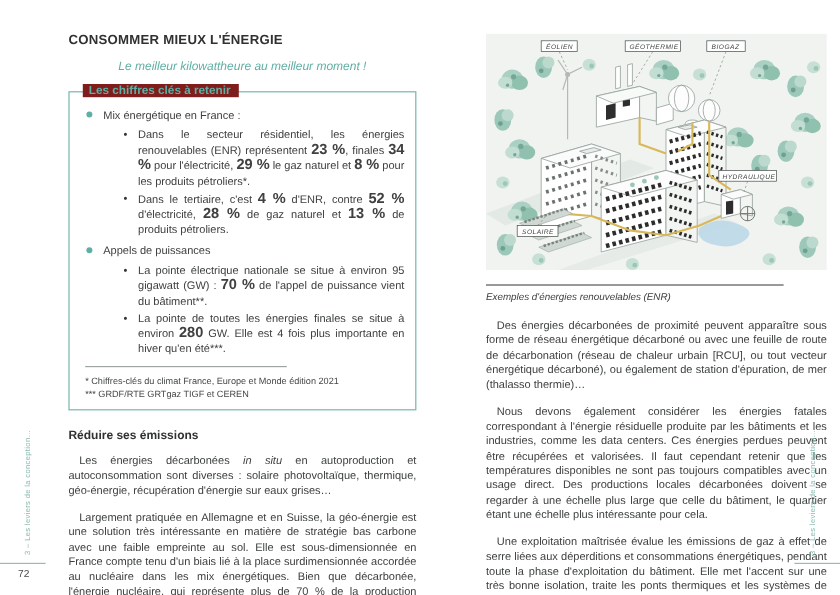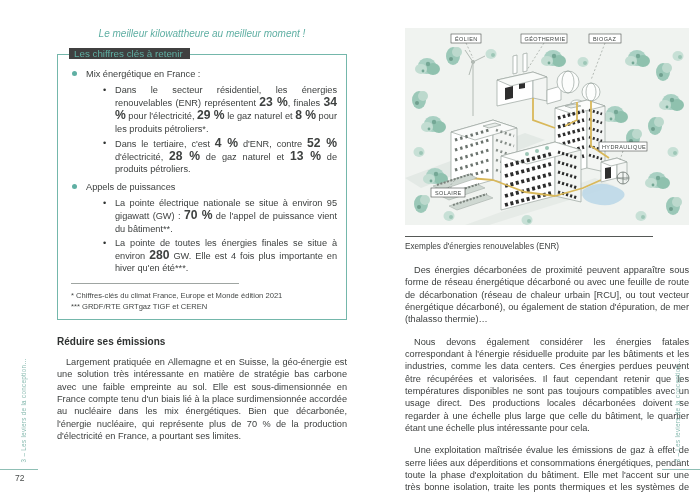--- a/index.html
+++ b/index.html
@@ -12,42 +12,42 @@
   .page { position:absolute; top:28px; }
   .page-left { left:57px; width:290px; }
   .page-right { left:405px; width:284px; }
 
   h1.doc-title { font-size:11px; font-weight:bold; letter-spacing:.2px; margin:0 0 10px; color:#2f3231; }
   .subtitle { text-align:center; font-style:italic; font-size:10px; color:#5fae a2; margin:0 0 15px; }
   .teal { color:#5fafa3; }
 
   .keybox { position:relative; border:1.5px solid #74b7ab; padding:13px 9px 7px 13px; margin:0 0 16px; }
   .keybox-title {
-    position:absolute; top:-7px; left:11px; background:#404040;
-    padding:0 7px 0 5px; color:#5fafa3; font-weight:normal; font-size:9.8px;
+    position:absolute; top:-7px; left:11px; background:#7f1d1d;
+    padding:0 7px 0 5px; color:#5fafa3; font-weight:bold; font-size:9.8px;
   }
   ul.lvl1 { list-style:none; margin:0; padding:0; font-size:9.2px; line-height:1.32; }
   ul.lvl1 > li { position:relative; padding-left:15px; margin-bottom:5px; }
   ul.lvl1 > li::before {
     content:""; position:absolute; left:1px; top:3px;
     width:5px; height:5px; border-radius:50%; background:#5fafa3;
   }
   ul.lvl2 { list-style:none; margin:4px 0 6px; padding:0 0 0 17px; }
   ul.lvl2 > li { position:relative; padding-left:12px; margin-bottom:2px; text-align:justify; }
   ul.lvl2 > li::before { content:"\2022"; position:absolute; left:0; top:0; color:#2f3231; }
   .num { font-weight:bold; font-size:1.32em; line-height:1; }
   .it { font-style:italic; }
 
   .fn-rule { width:168px; height:1px; background:#9fa5a2; margin:9px 0 6px; }
   .footnote { font-size:7.6px; line-height:1.45; margin:0; color:#454847; }
 
   h2.section-heading { font-size:10px; font-weight:bold; margin:2px 0 9px; color:#2f3231; }
   p.body { font-size:9.2px; line-height:1.34; text-align:justify; text-indent:9px; margin:0 0 10px; }
 
-  .illus-wrap { width:248px; }
+  .illus-wrap { width:248px;font-style:italic; }
   .caption-rule { height:1px; background:#55585 6; background:#555856; margin:7px 0 5px; }
   .caption { font-size:8.2px; margin:0 0 13px; color:#3e4140; }
 
   .side-label {
     position:absolute; bottom:34px; font-size:6.3px; color:#84b8ad;
     writing-mode:vertical-rl; transform:rotate(180deg); letter-spacing:.3px;
   }
   .side-label.left { left:20px; }
   .side-label.right { left:674px; }
   .folio-rule { position:absolute; top:469px; height:1px; background:#8fbfb5; width:38px; }
@@ -56,20 +56,21 @@
   .folio { position:absolute; top:473px; font-size:8.5px; color:#4a4d4c; }
   .folio.left { left:15px; }
   .folio.right { left:669px;margin-top:33px; }
 </style>
 </head>
 <body>
 
 <div>
 
   <section class="page page-left">
+    <h1 class="doc-title">CONSOMMER MIEUX L'ÉNERGIE</h1>
     <p class="subtitle teal">Le meilleur kilowattheure au meilleur moment !</p>
 
     <div class="keybox">
       <span class="keybox-title">Les chiffres clés à retenir</span>
       <ul class="lvl1">
         <li>
           <span>Mix énergétique en France :</span>
           <ul class="lvl2">
             <li><span>Dans le secteur résidentiel, les énergies renouvelables (ENR) représentent </span><span class="num">23 %</span><span>, finales </span><span class="num">34 %</span><span> pour l'électricité, </span><span class="num">29 %</span><span> le gaz naturel et </span><span class="num">8 %</span><span> pour les produits pétroliers*.</span></li>
             <li><span>Dans le tertiaire, c'est </span><span class="num">4 %</span><span> d'ENR, contre </span><span class="num">52 %</span><span> d'électricité, </span><span class="num">28 %</span><span> de gaz naturel et </span><span class="num">13 %</span><span> de produits pétroliers.</span></li>
@@ -82,20 +83,21 @@
             <li><span>La pointe de toutes les énergies finales se situe à environ </span><span class="num">280</span><span> GW. Elle est 4 fois plus importante en hiver qu'en été***.</span></li>
           </ul>
         </li>
       </ul>
       <div class="fn-rule"></div>
       <p class="footnote">* Chiffres-clés du climat France, Europe et Monde édition 2021</p>
       <p class="footnote">*** GRDF/RTE GRTgaz TIGF et CEREN</p>
     </div>
 
     <h2 class="section-heading">Réduire ses émissions</h2>
+    <p class="body"><span>Les énergies décarbonées </span><span class="it">in situ</span><span> en autoproduction et autoconsommation sont diverses : solaire photovoltaïque, thermique, géo-énergie, récupération d'énergie sur eaux grises…</span></p>
     <p class="body">Largement pratiquée en Allemagne et en Suisse, la géo-énergie est une solution très intéressante en matière de stratégie bas carbone avec une faible empreinte au sol. Elle est sous-dimensionnée en France compte tenu d'un biais lié à la place surdimensionnée accordée au nucléaire dans les mix énergétiques. Bien que décarbonée, l'énergie nucléaire, qui représente plus de 70 % de la production d'électricité en France, a pourtant ses limites.</p>
   </section>
 
   <section class="page page-right">
     <div class="illus-wrap">
       <svg width="284" height="197" viewBox="0 0 284 197">
         <defs>
           <g id="t1">
             <ellipse cx="0" cy="0" rx="9" ry="8" fill="#a9d0c3"></ellipse>
             <ellipse cx="6" cy="3" rx="7" ry="6" fill="#8fc1ae"></ellipse>

